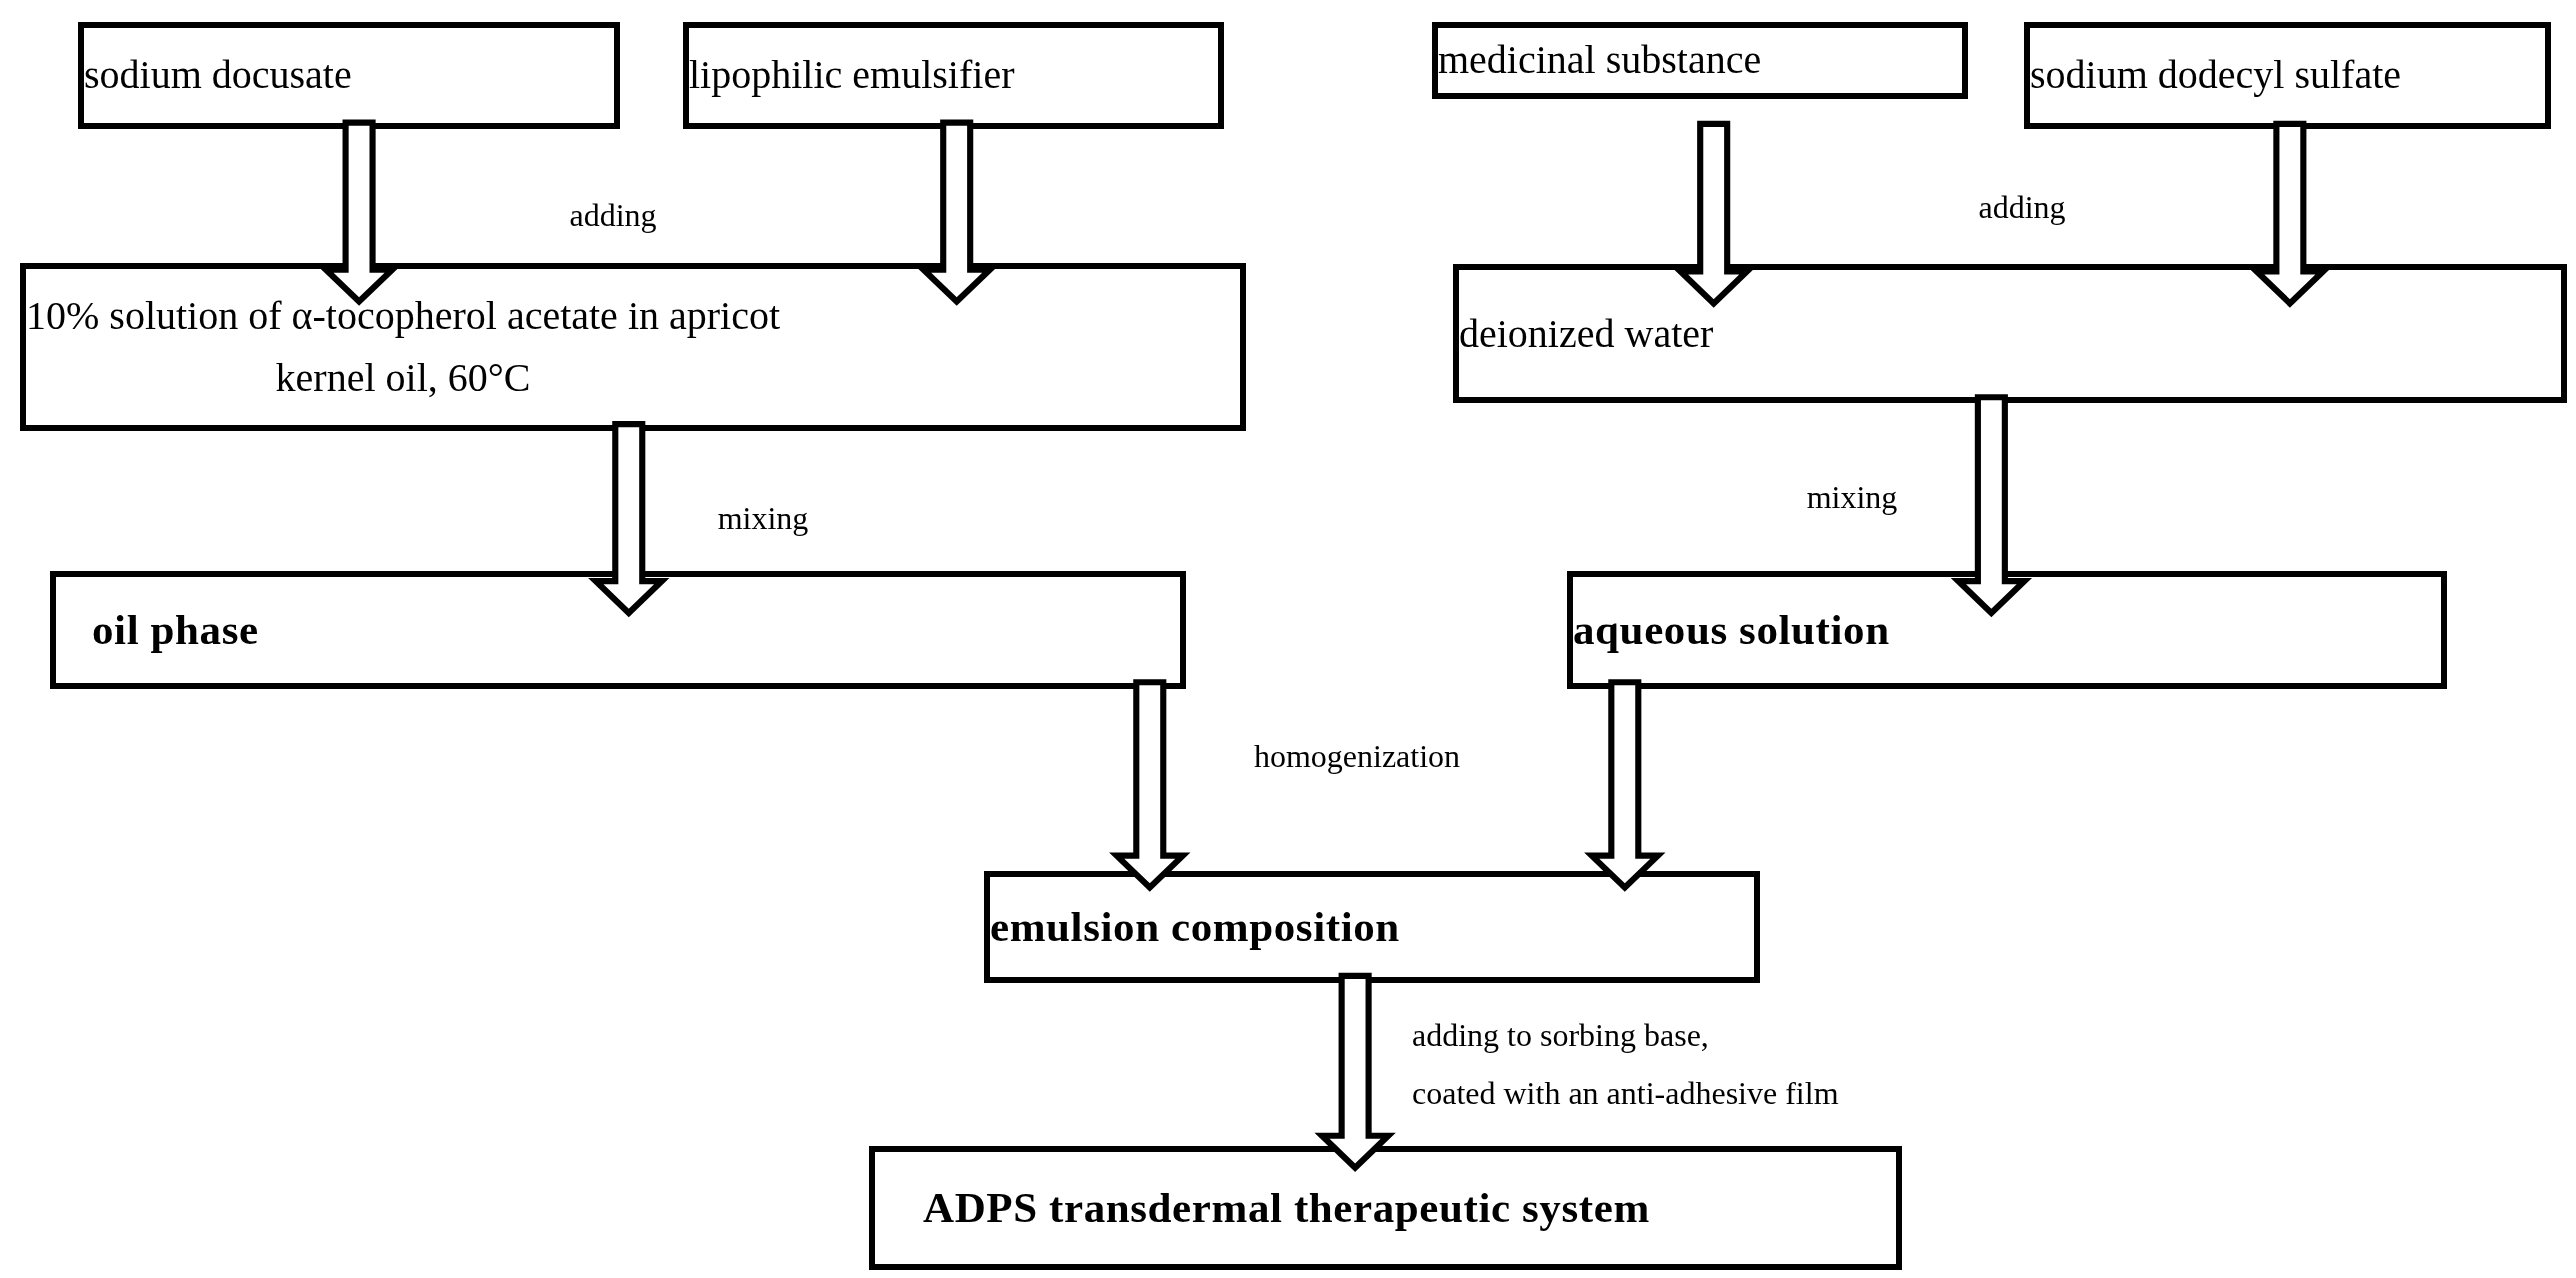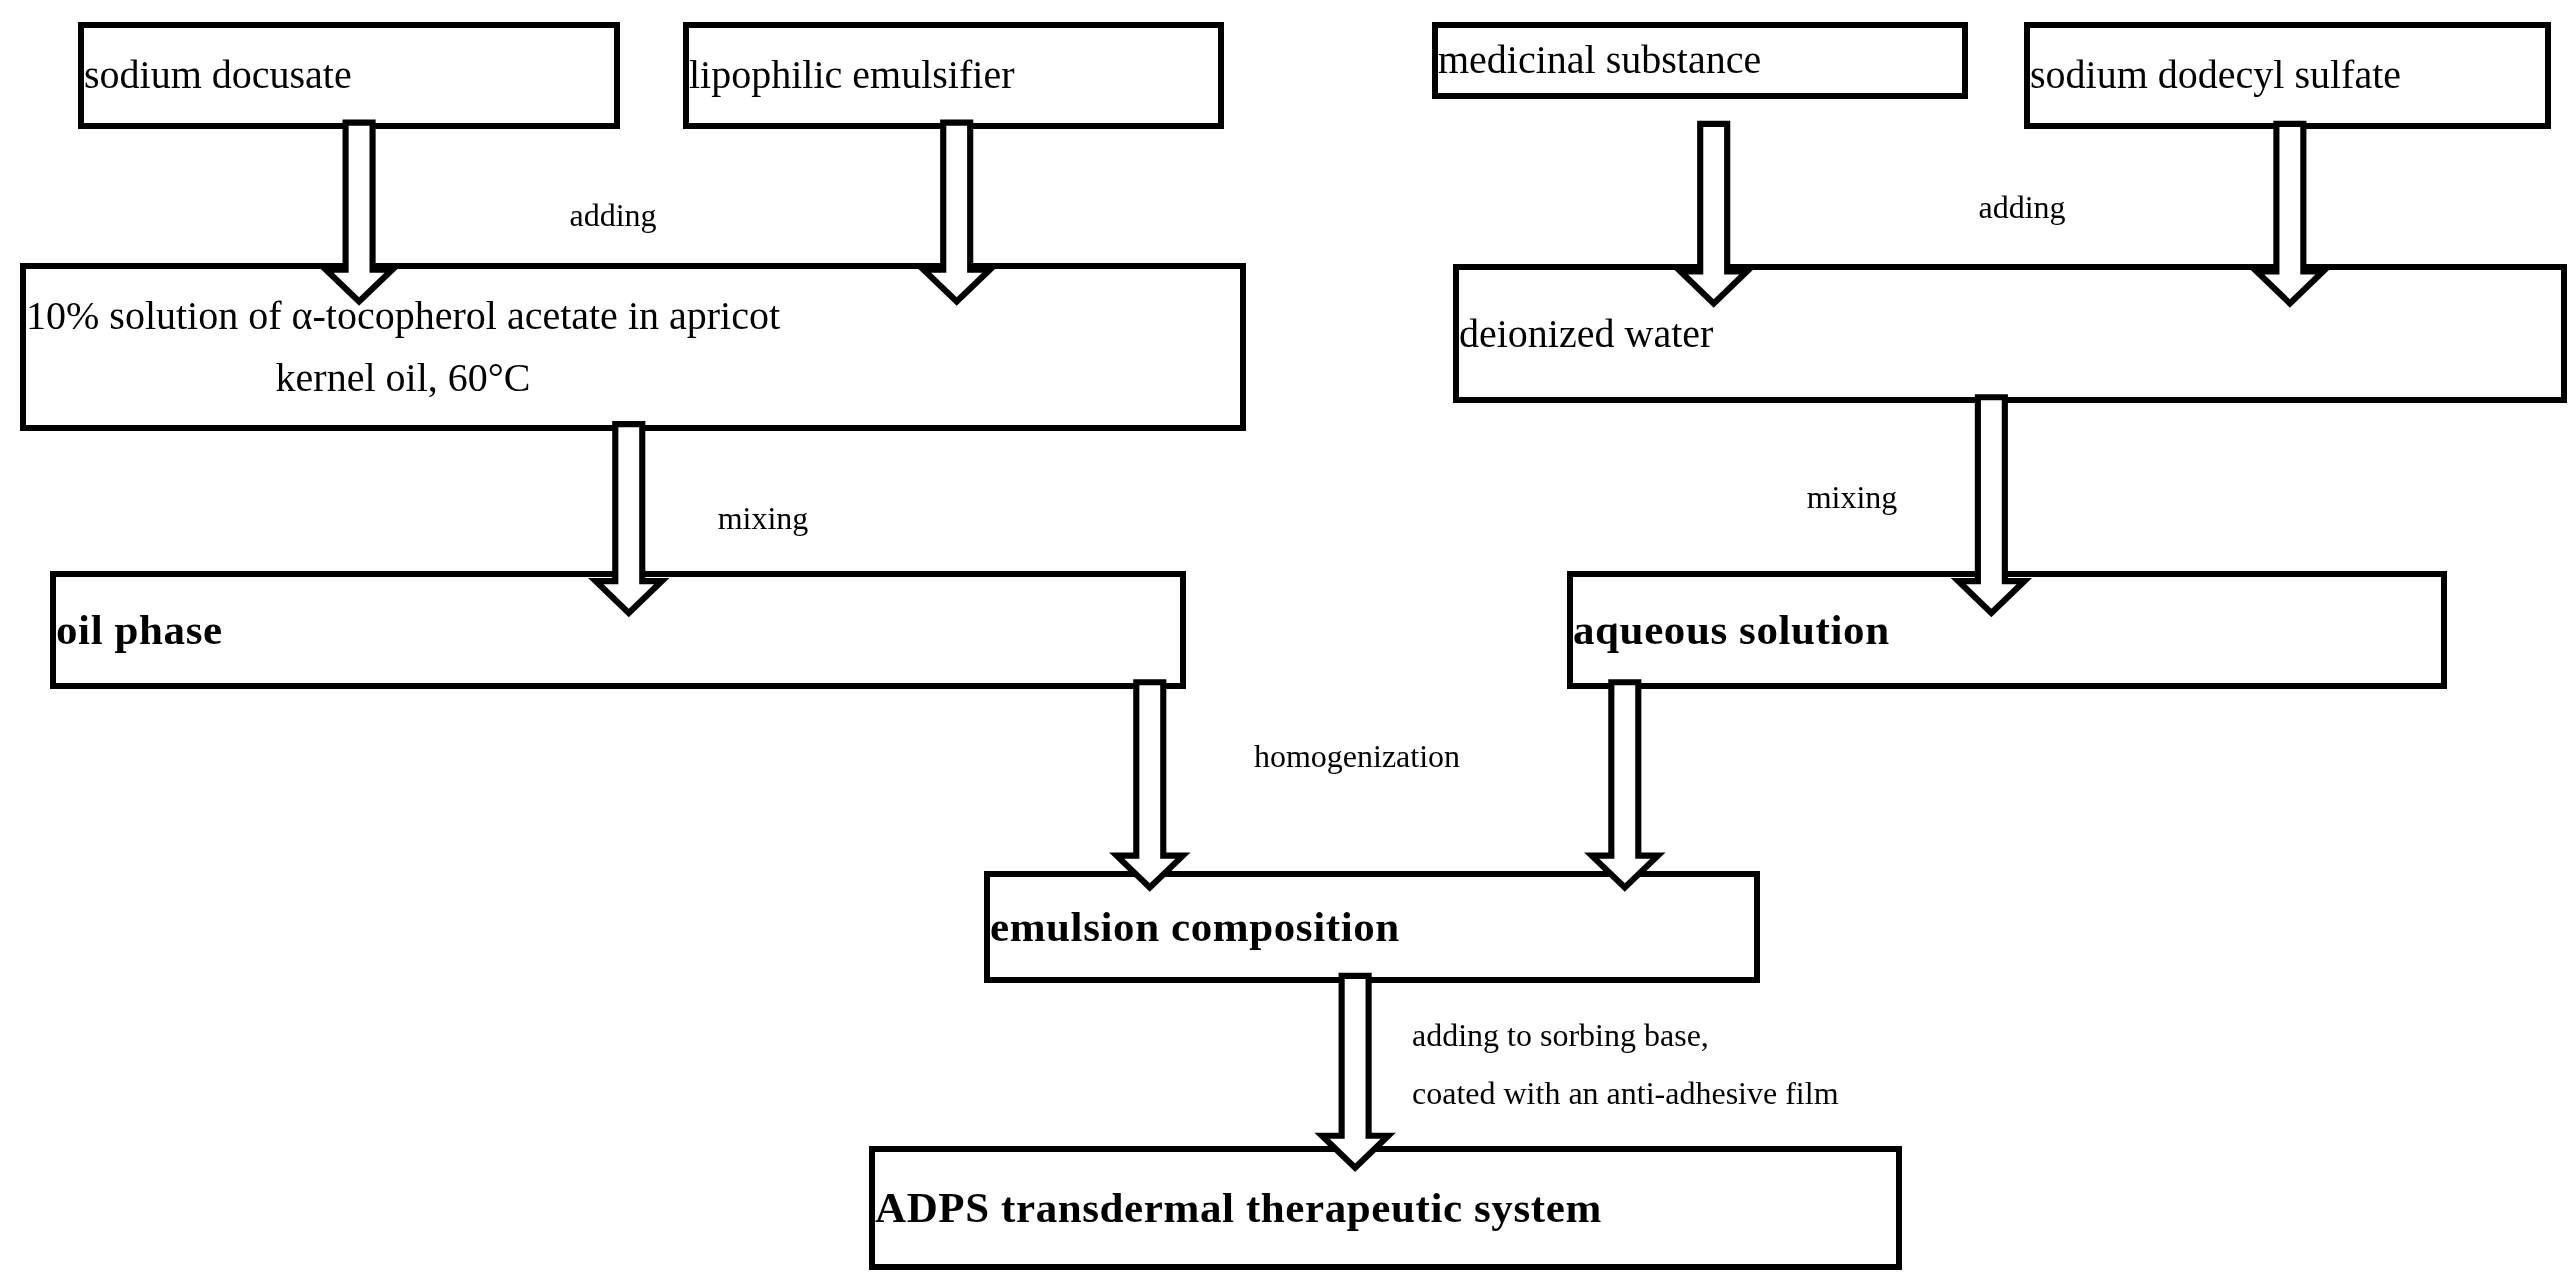--- a/index.html
+++ b/index.html
@@ -78,32 +78,32 @@
   <div class="box" style="left:20px; top:263px; width:1226px; height:168px;">
     <div class="inner">
       <span>10% solution of α-tocopherol acetate in apricot</span>
       <span>kernel oil,  60°C</span>
     </div>
   </div>
   <div class="box" style="left:1453px; top:264px; width:1114px; height:139px;">
     <span>deionized water</span>
   </div>
 
-  <div class="box bold" style="left:50px; top:571px; width:1136px; height:118px;">
+  <div class="box bold" style="left:50px; top:571px; width:1136px; height:118px;padding-left:36px;">
     <span>oil phase</span>
   </div>
   <div class="box bold" style="left:1567px; top:571px; width:880px; height:118px;">
     <span>aqueous solution</span>
   </div>
 
   <div class="box bold" style="left:984px; top:871px; width:776px; height:112px;">
     <span>emulsion composition</span>
   </div>
 
-  <div class="box bold" style="left:869px; top:1146px; width:1033px; height:124px;">
+  <div class="box bold" style="left:869px; top:1146px; width:1033px; height:124px;padding-left:48px;">
     <span>ADPS transdermal therapeutic system</span>
   </div>
 
   <svg class="arrows" width="2576" height="1278" viewBox="0 0 4201 2085">
     <polygon points="563,200 607,200 607,440 639,440 585,492 531,440 563,440"></polygon>
     <polygon points="1538,200 1582,200 1582,440 1614,440 1560,492 1506,440 1538,440"></polygon>
     <polygon points="2773,202 2817,202 2817,443 2849,443 2795,495 2741,443 2773,443"></polygon>
     <polygon points="3713,202 3757,202 3757,443 3789,443 3735,495 3681,443 3713,443"></polygon>
     <polygon points="1003,692 1047,692 1047,948 1079,948 1025,1000 971,948 1003,948"></polygon>
     <polygon points="3226,648 3270,648 3270,948 3302,948 3248,1000 3194,948 3226,948"></polygon>

